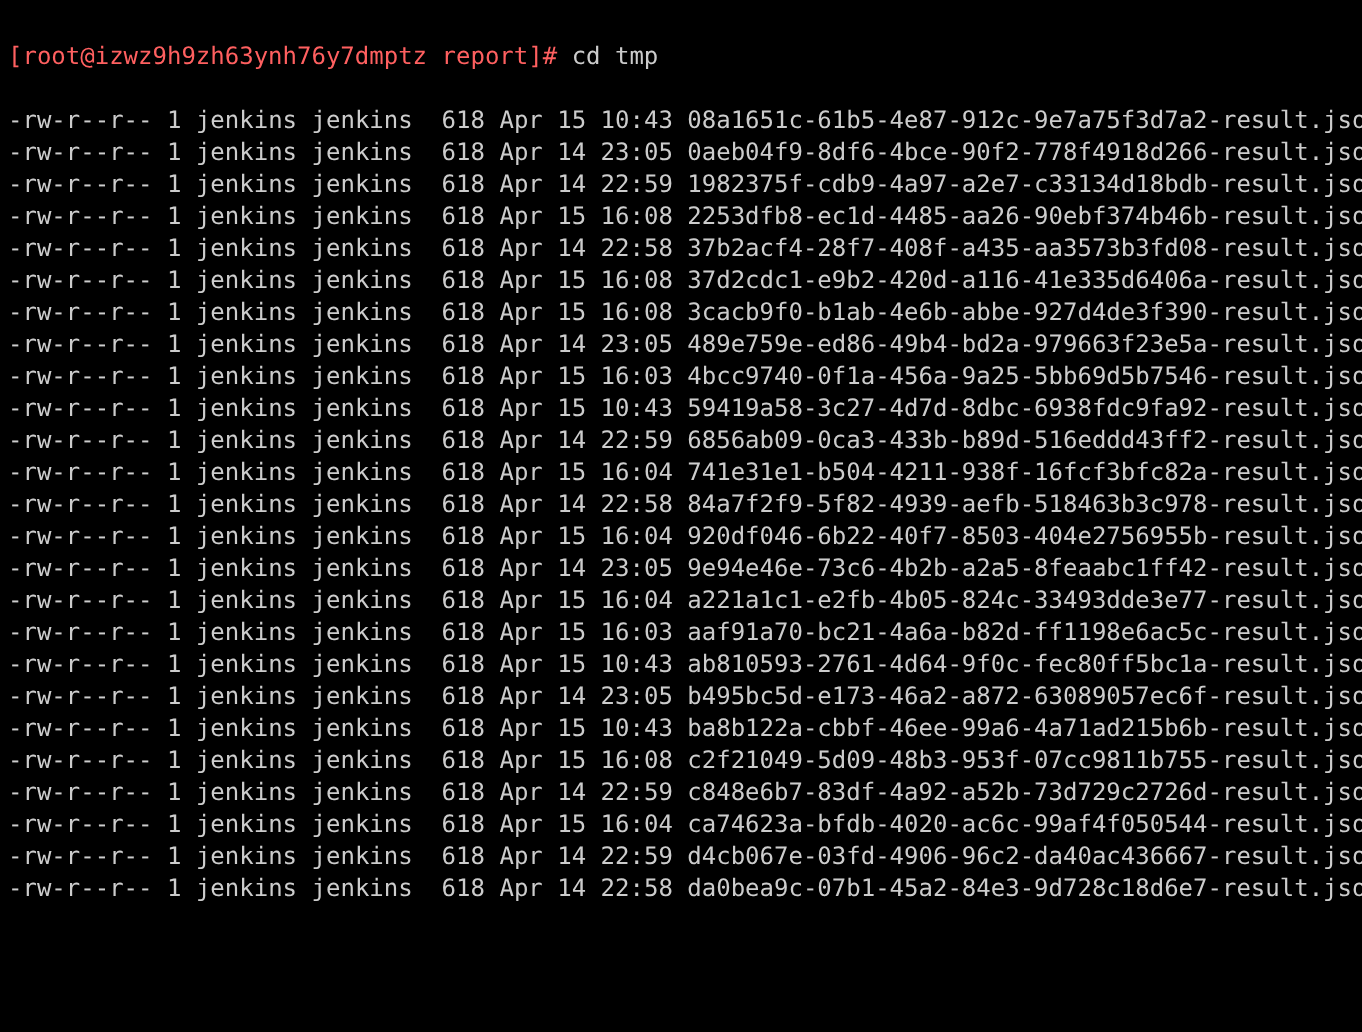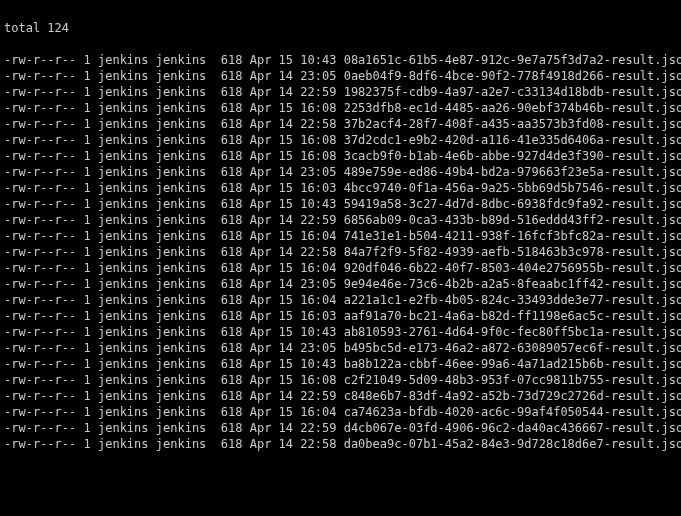--- a/index.html
+++ b/index.html
@@ -20,16 +20,16 @@
   }
   .prompt-user { color: #ff6060; }
   .cmd { color: #cccccc; }
   .row { color: #cccccc; }
   .total { color: #cccccc; }
 </style>
 </head>
 <body>
 
 <div class="terminal">
-<div class="total">total 124</div>
+<div><span class="prompt-user">[</span><span class="prompt-user">root@izwz9h9zh63ynh76y7dmptz</span><span class="prompt-user"> </span><span class="prompt-user">report</span><span class="prompt-user">]# </span><span class="cmd">cd tmp</span></div>
 <div id="rows"><div class="row"><span>-rw-r--r--</span> <span>1</span> <span>jenkins</span> <span>jenkins</span> <span> 618</span> <span>Apr 15 10:43</span> <span>08a1651c-61b5-4e87-912c-9e7a75f3d7a2-result.json</span></div><div class="row"><span>-rw-r--r--</span> <span>1</span> <span>jenkins</span> <span>jenkins</span> <span> 618</span> <span>Apr 14 23:05</span> <span>0aeb04f9-8df6-4bce-90f2-778f4918d266-result.json</span></div><div class="row"><span>-rw-r--r--</span> <span>1</span> <span>jenkins</span> <span>jenkins</span> <span> 618</span> <span>Apr 14 22:59</span> <span>1982375f-cdb9-4a97-a2e7-c33134d18bdb-result.json</span></div><div class="row"><span>-rw-r--r--</span> <span>1</span> <span>jenkins</span> <span>jenkins</span> <span> 618</span> <span>Apr 15 16:08</span> <span>2253dfb8-ec1d-4485-aa26-90ebf374b46b-result.json</span></div><div class="row"><span>-rw-r--r--</span> <span>1</span> <span>jenkins</span> <span>jenkins</span> <span> 618</span> <span>Apr 14 22:58</span> <span>37b2acf4-28f7-408f-a435-aa3573b3fd08-result.json</span></div><div class="row"><span>-rw-r--r--</span> <span>1</span> <span>jenkins</span> <span>jenkins</span> <span> 618</span> <span>Apr 15 16:08</span> <span>37d2cdc1-e9b2-420d-a116-41e335d6406a-result.json</span></div><div class="row"><span>-rw-r--r--</span> <span>1</span> <span>jenkins</span> <span>jenkins</span> <span> 618</span> <span>Apr 15 16:08</span> <span>3cacb9f0-b1ab-4e6b-abbe-927d4de3f390-result.json</span></div><div class="row"><span>-rw-r--r--</span> <span>1</span> <span>jenkins</span> <span>jenkins</span> <span> 618</span> <span>Apr 14 23:05</span> <span>489e759e-ed86-49b4-bd2a-979663f23e5a-result.json</span></div><div class="row"><span>-rw-r--r--</span> <span>1</span> <span>jenkins</span> <span>jenkins</span> <span> 618</span> <span>Apr 15 16:03</span> <span>4bcc9740-0f1a-456a-9a25-5bb69d5b7546-result.json</span></div><div class="row"><span>-rw-r--r--</span> <span>1</span> <span>jenkins</span> <span>jenkins</span> <span> 618</span> <span>Apr 15 10:43</span> <span>59419a58-3c27-4d7d-8dbc-6938fdc9fa92-result.json</span></div><div class="row"><span>-rw-r--r--</span> <span>1</span> <span>jenkins</span> <span>jenkins</span> <span> 618</span> <span>Apr 14 22:59</span> <span>6856ab09-0ca3-433b-b89d-516eddd43ff2-result.json</span></div><div class="row"><span>-rw-r--r--</span> <span>1</span> <span>jenkins</span> <span>jenkins</span> <span> 618</span> <span>Apr 15 16:04</span> <span>741e31e1-b504-4211-938f-16fcf3bfc82a-result.json</span></div><div class="row"><span>-rw-r--r--</span> <span>1</span> <span>jenkins</span> <span>jenkins</span> <span> 618</span> <span>Apr 14 22:58</span> <span>84a7f2f9-5f82-4939-aefb-518463b3c978-result.json</span></div><div class="row"><span>-rw-r--r--</span> <span>1</span> <span>jenkins</span> <span>jenkins</span> <span> 618</span> <span>Apr 15 16:04</span> <span>920df046-6b22-40f7-8503-404e2756955b-result.json</span></div><div class="row"><span>-rw-r--r--</span> <span>1</span> <span>jenkins</span> <span>jenkins</span> <span> 618</span> <span>Apr 14 23:05</span> <span>9e94e46e-73c6-4b2b-a2a5-8feaabc1ff42-result.json</span></div><div class="row"><span>-rw-r--r--</span> <span>1</span> <span>jenkins</span> <span>jenkins</span> <span> 618</span> <span>Apr 15 16:04</span> <span>a221a1c1-e2fb-4b05-824c-33493dde3e77-result.json</span></div><div class="row"><span>-rw-r--r--</span> <span>1</span> <span>jenkins</span> <span>jenkins</span> <span> 618</span> <span>Apr 15 16:03</span> <span>aaf91a70-bc21-4a6a-b82d-ff1198e6ac5c-result.json</span></div><div class="row"><span>-rw-r--r--</span> <span>1</span> <span>jenkins</span> <span>jenkins</span> <span> 618</span> <span>Apr 15 10:43</span> <span>ab810593-2761-4d64-9f0c-fec80ff5bc1a-result.json</span></div><div class="row"><span>-rw-r--r--</span> <span>1</span> <span>jenkins</span> <span>jenkins</span> <span> 618</span> <span>Apr 14 23:05</span> <span>b495bc5d-e173-46a2-a872-63089057ec6f-result.json</span></div><div class="row"><span>-rw-r--r--</span> <span>1</span> <span>jenkins</span> <span>jenkins</span> <span> 618</span> <span>Apr 15 10:43</span> <span>ba8b122a-cbbf-46ee-99a6-4a71ad215b6b-result.json</span></div><div class="row"><span>-rw-r--r--</span> <span>1</span> <span>jenkins</span> <span>jenkins</span> <span> 618</span> <span>Apr 15 16:08</span> <span>c2f21049-5d09-48b3-953f-07cc9811b755-result.json</span></div><div class="row"><span>-rw-r--r--</span> <span>1</span> <span>jenkins</span> <span>jenkins</span> <span> 618</span> <span>Apr 14 22:59</span> <span>c848e6b7-83df-4a92-a52b-73d729c2726d-result.json</span></div><div class="row"><span>-rw-r--r--</span> <span>1</span> <span>jenkins</span> <span>jenkins</span> <span> 618</span> <span>Apr 15 16:04</span> <span>ca74623a-bfdb-4020-ac6c-99af4f050544-result.json</span></div><div class="row"><span>-rw-r--r--</span> <span>1</span> <span>jenkins</span> <span>jenkins</span> <span> 618</span> <span>Apr 14 22:59</span> <span>d4cb067e-03fd-4906-96c2-da40ac436667-result.json</span></div><div class="row"><span>-rw-r--r--</span> <span>1</span> <span>jenkins</span> <span>jenkins</span> <span> 618</span> <span>Apr 14 22:58</span> <span>da0bea9c-07b1-45a2-84e3-9d728c18d6e7-result.json</span></div></div>
 
 </div>
 
 </body></html>

